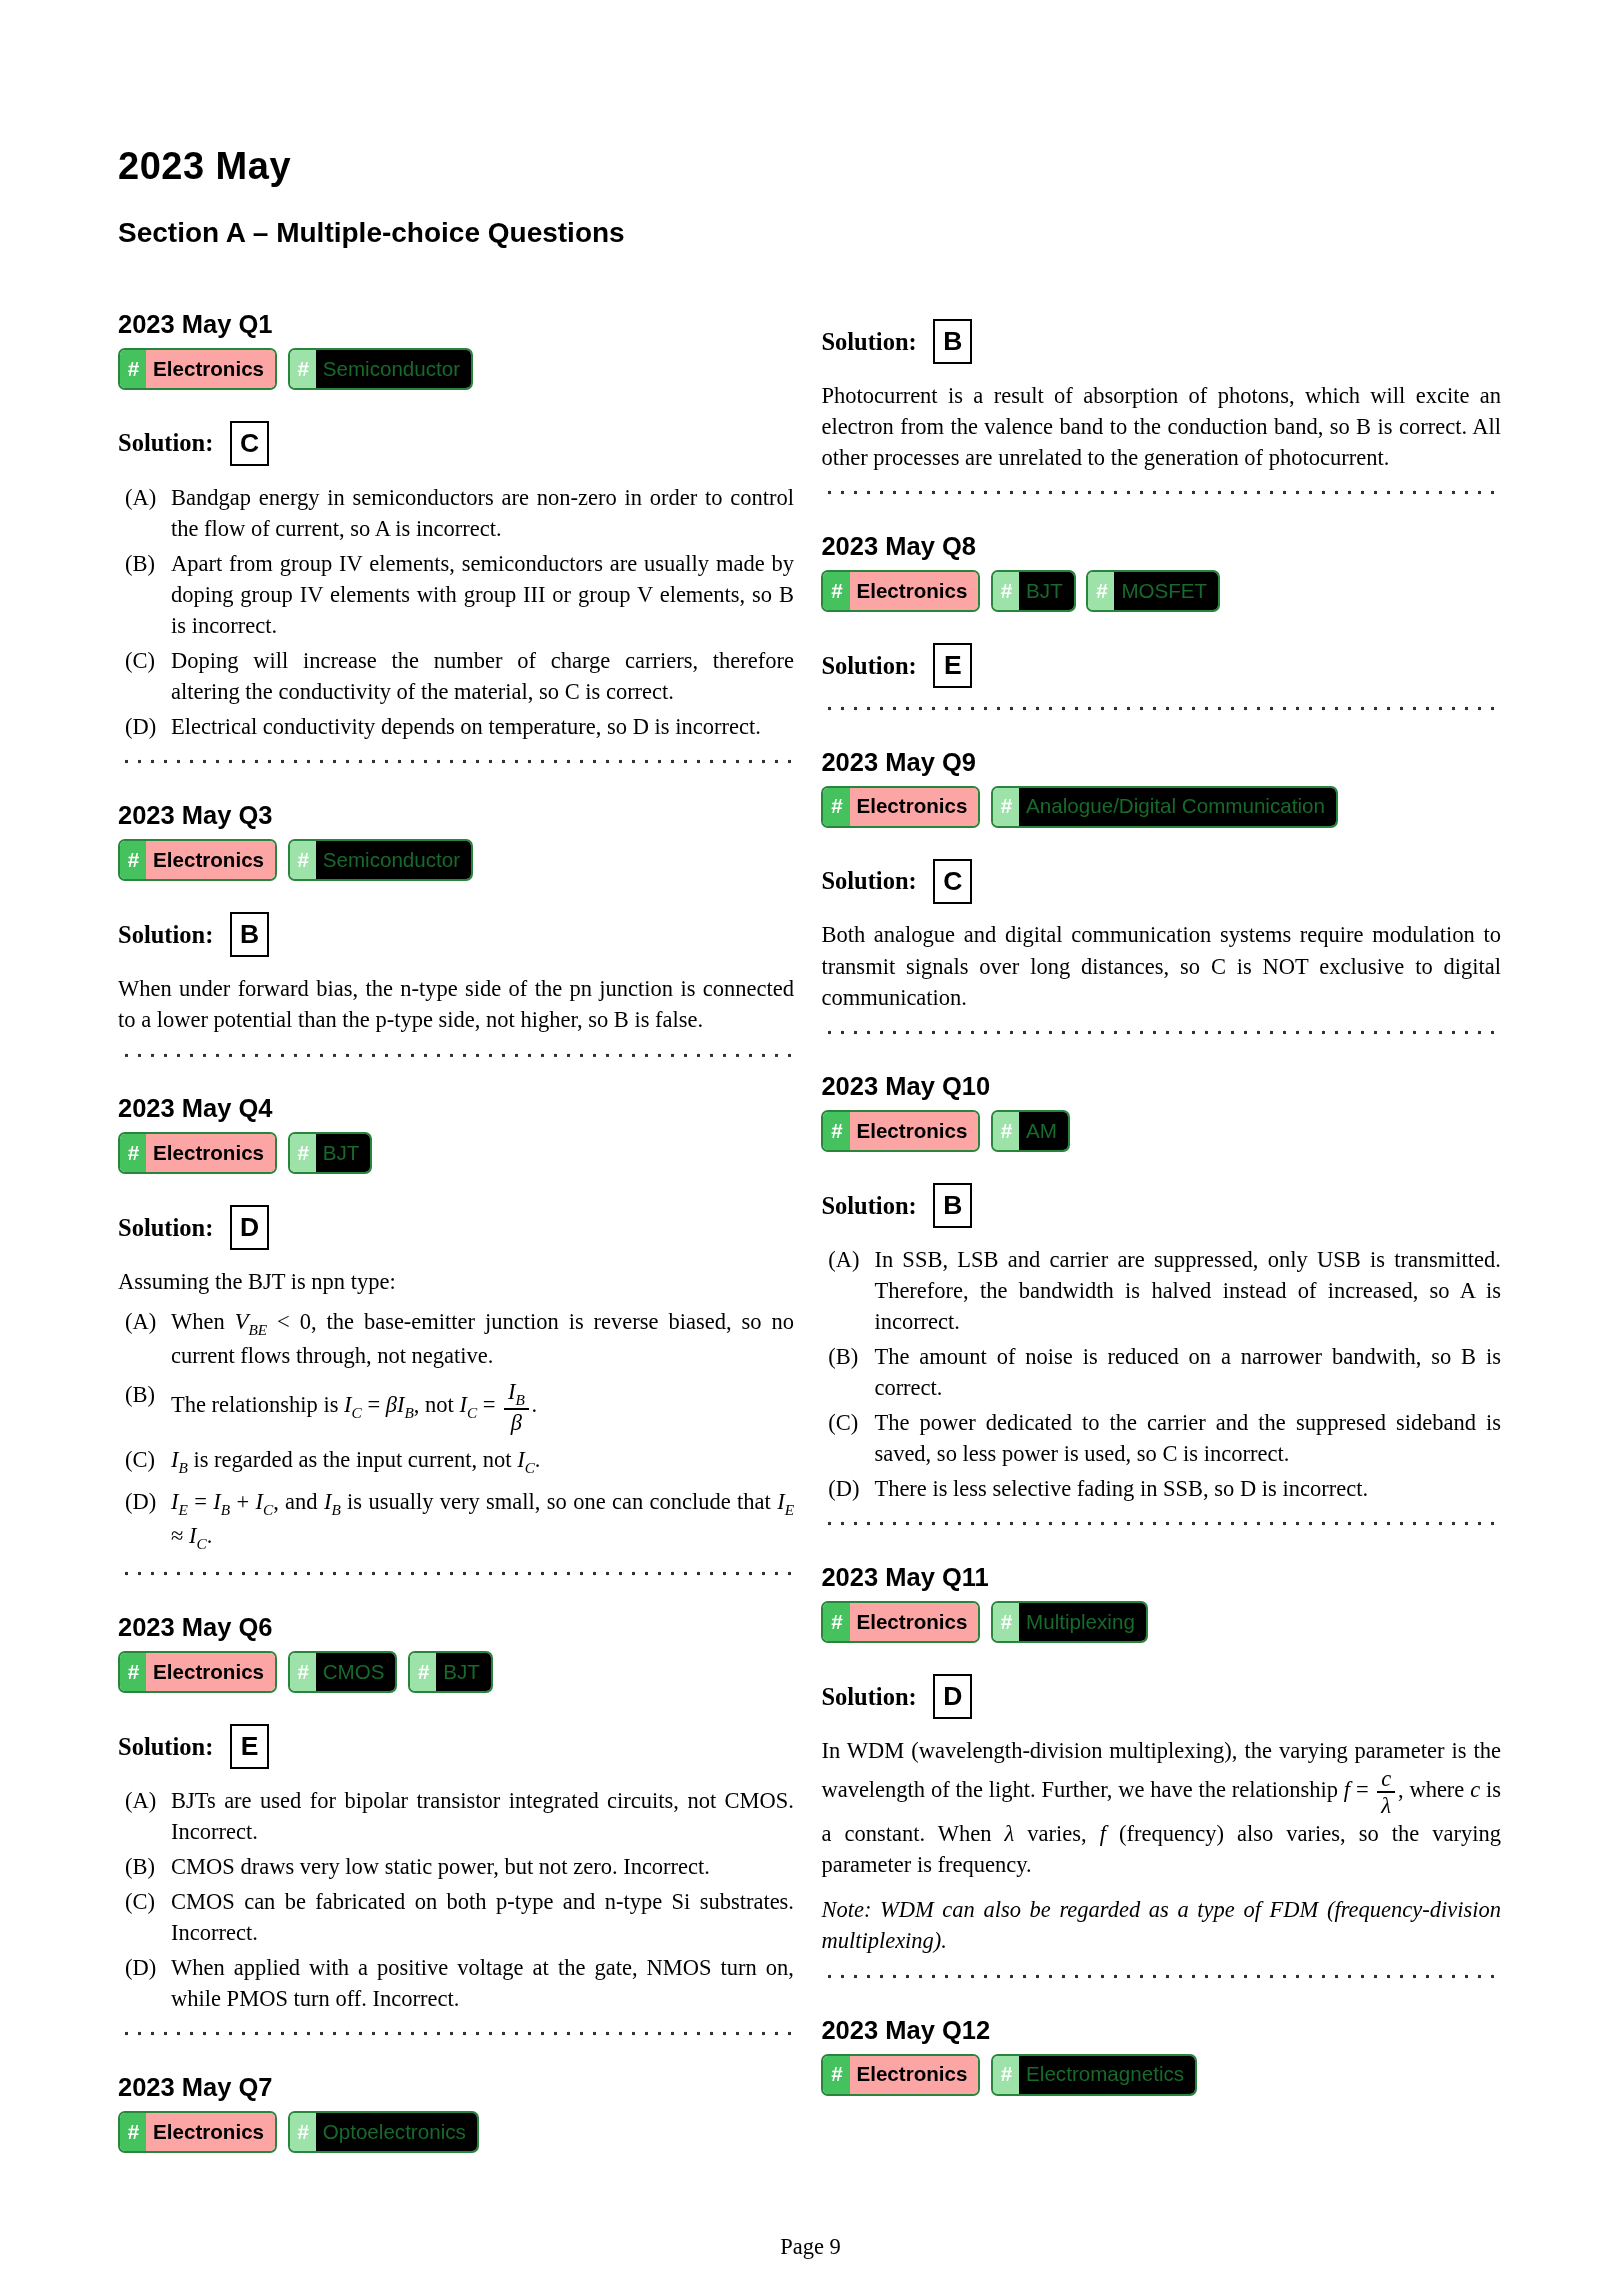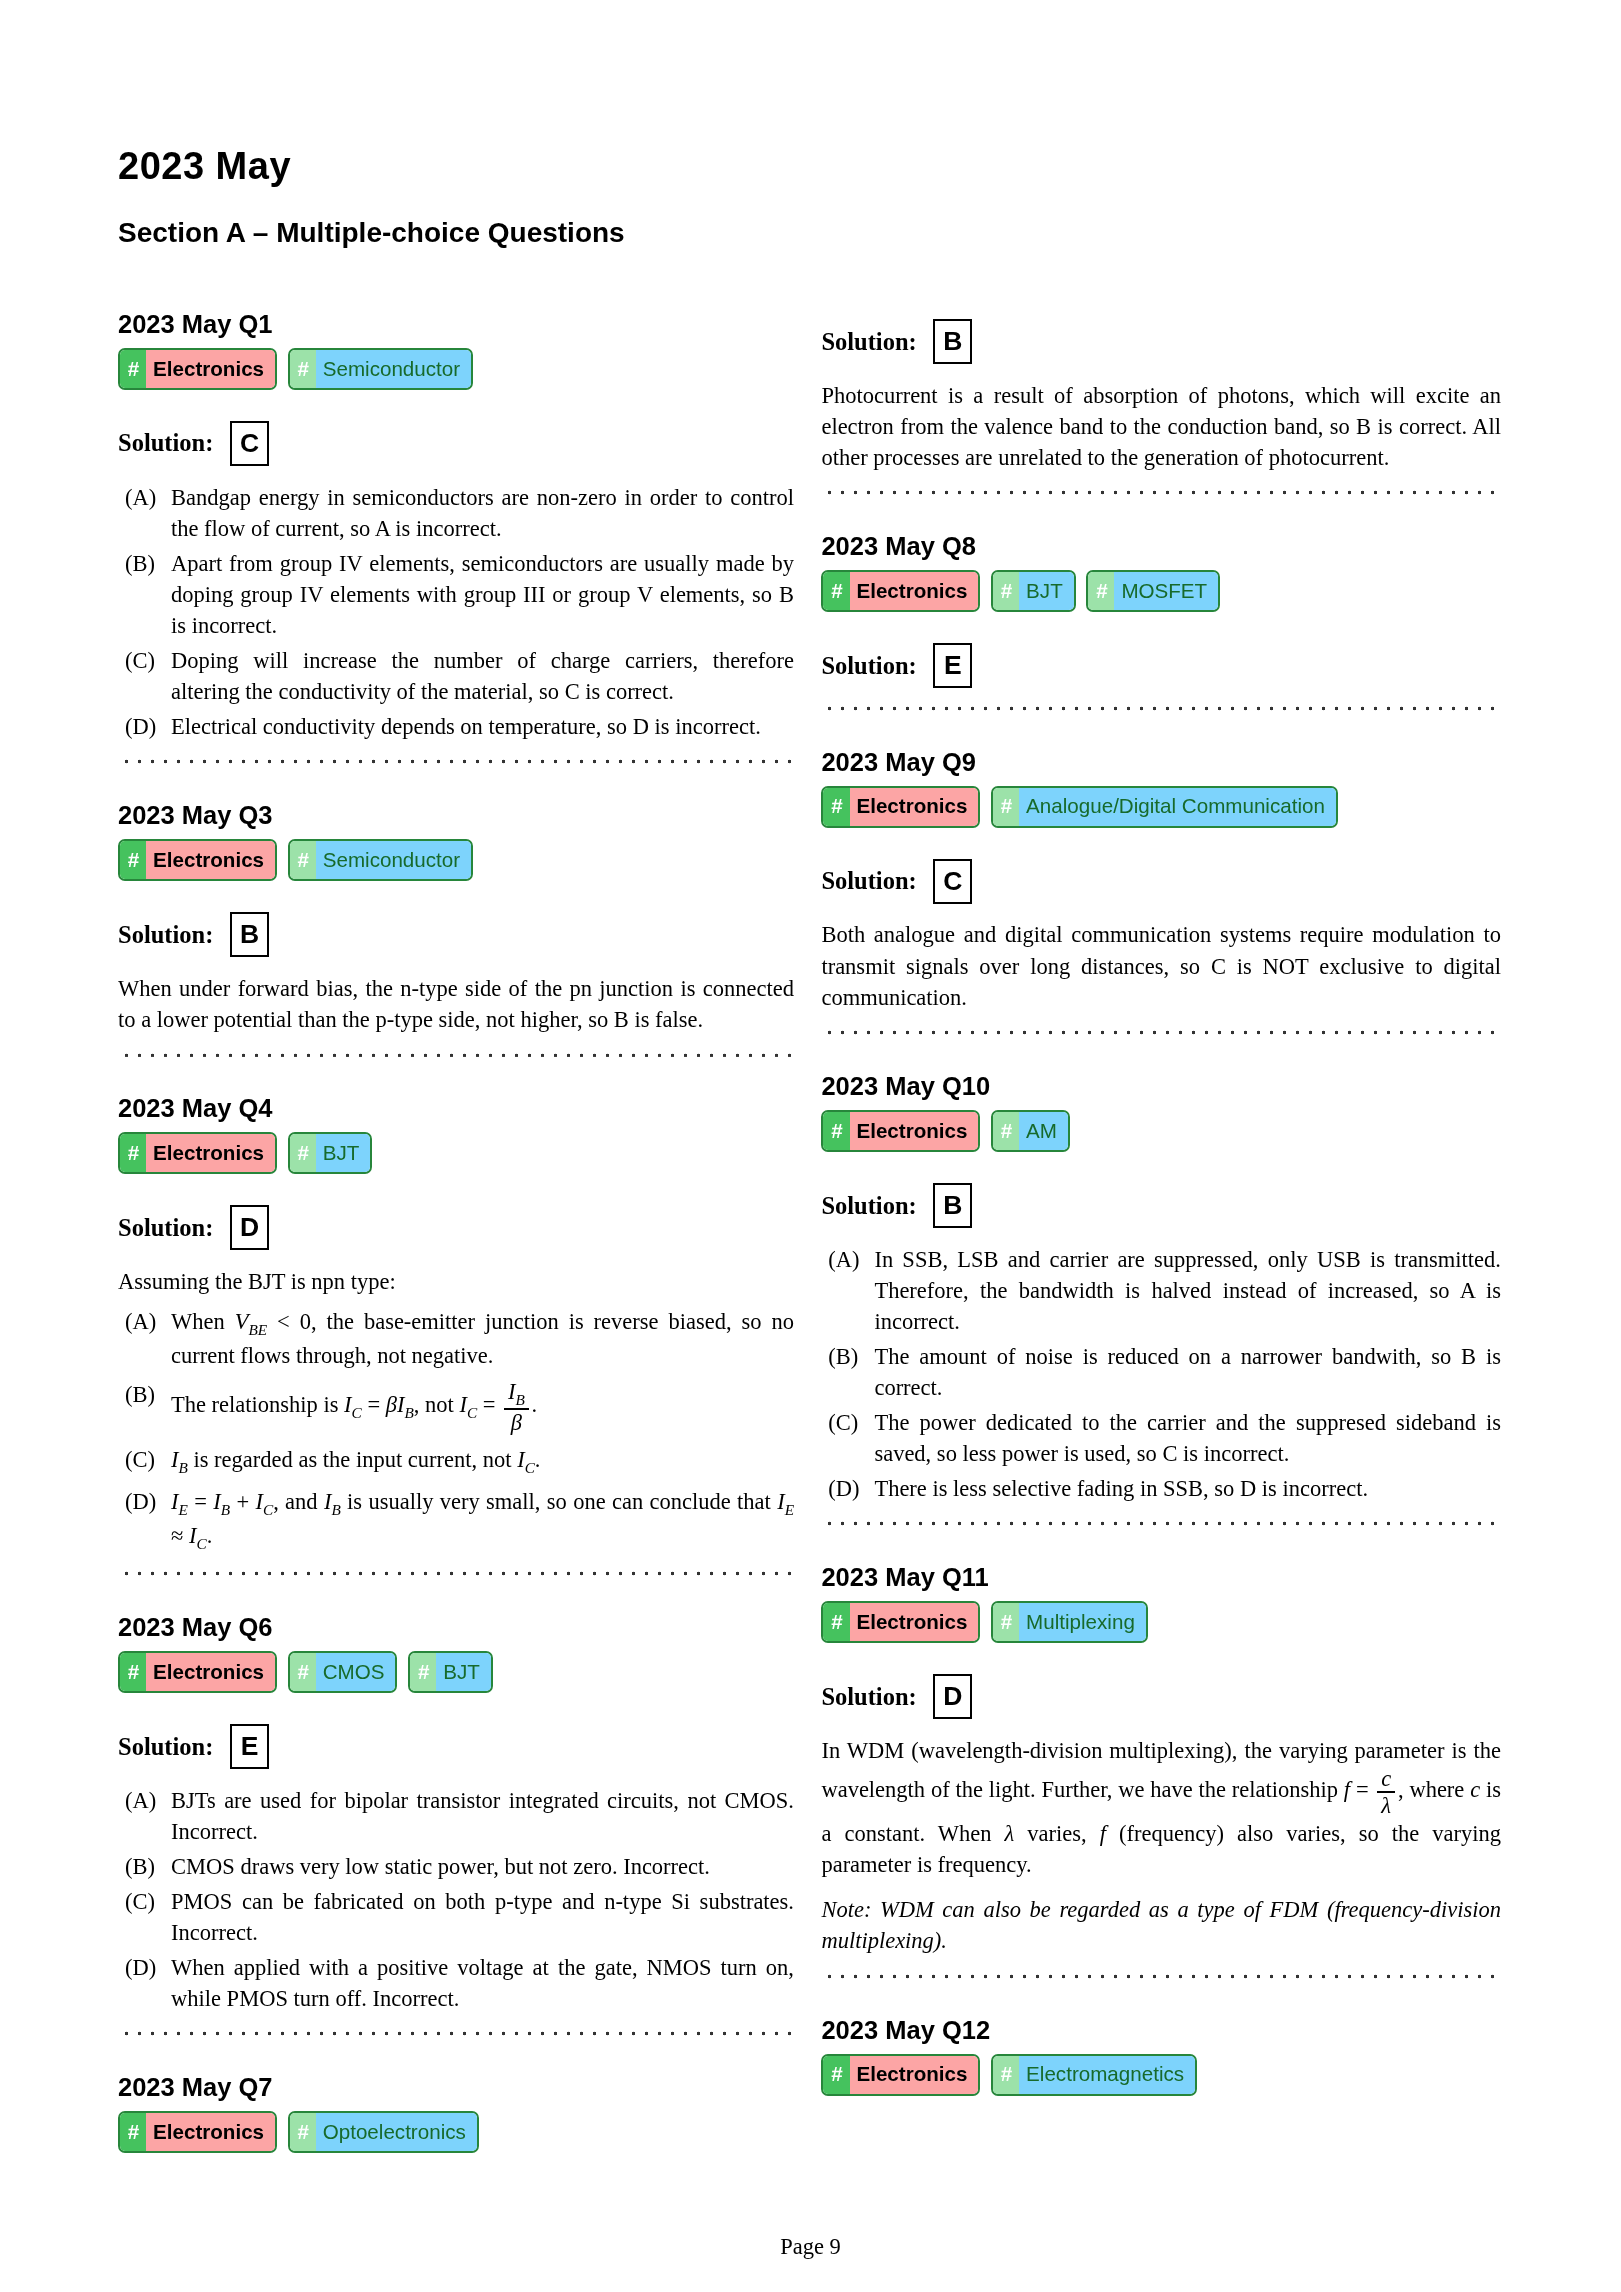--- a/index.html
+++ b/index.html
@@ -18,21 +18,21 @@
   .qh { font-family:"Liberation Sans", sans-serif; font-weight:bold; font-size:25.5px; margin:0 0 8.8px; }
 
   .tags { display:flex; gap:10.8px; margin:0 0 31px; }
   .tag { display:inline-flex; align-items:stretch; border:2px solid #27863b; border-radius:6.9px; overflow:hidden;
          font-family:"Liberation Sans", sans-serif; font-size:20.6px; line-height:1; }
   .tag-hash { display:flex; align-items:center; padding:8.8px 6.9px 8.8px 7.8px; color:#fff; font-weight:bold; }
   .tag-label { display:flex; align-items:center; padding:8.8px 10.8px 8.8px 6.9px; white-space:nowrap; }
   .tag-primary .tag-hash { background:#45c25e; }
   .tag-primary .tag-label { background:#fca5a5; color:#000; font-weight:bold; }
   .tag-secondary .tag-hash { background:#9ce2a9; }
-  .tag-secondary .tag-label { background:#7dd3fc; color:#176a2b; }
+  .tag-secondary .tag-label { background:#000000; color:#176a2b; }
 
   .sol { display:flex; align-items:center; margin:0 0 15.7px; }
   .sol-label { font-weight:bold; font-size:24.5px; }
   .sol-box { margin-left:16.7px; min-width:39px; height:45px; padding:0 5.9px; border:2px solid #000;
              display:inline-flex; align-items:center; justify-content:center;
              font-family:"Liberation Sans", sans-serif; font-weight:bold; font-size:26.5px; box-sizing:border-box; }
 
   .para { font-size:22.5px; line-height:1.38; text-align:justify; margin:0 0 7.8px; }
   .li { display:flex; font-size:22.5px; line-height:1.38; margin:3.9px 0; }
   .li-label { flex:0 0 53px; padding-left:6.9px; box-sizing:border-box; }
@@ -177,21 +177,21 @@
         <div class="li">
             <span class="li-label">(A)</span>
             <span class="li-body">BJTs are used for bipolar transistor integrated circuits, not CMOS. Incorrect.</span>
           </div>
         <div class="li">
             <span class="li-label">(B)</span>
             <span class="li-body">CMOS draws very low static power, but not zero. Incorrect.</span>
           </div>
         <div class="li">
             <span class="li-label">(C)</span>
-            <span class="li-body">PMOS can be fabricated on both p-type and n-type Si substrates. Incorrect.</span>
+            <span class="li-body">CMOS can be fabricated on both p-type and n-type Si substrates. Incorrect.</span>
           </div>
         <div class="li">
             <span class="li-label">(D)</span>
             <span class="li-body">When applied with a positive voltage at the gate, NMOS turn on, while PMOS turn off. Incorrect.</span>
           </div>
       </section>
       <div class="dots"></div>
 
       <section>
         <div class="qh">2023 May Q7</div>

